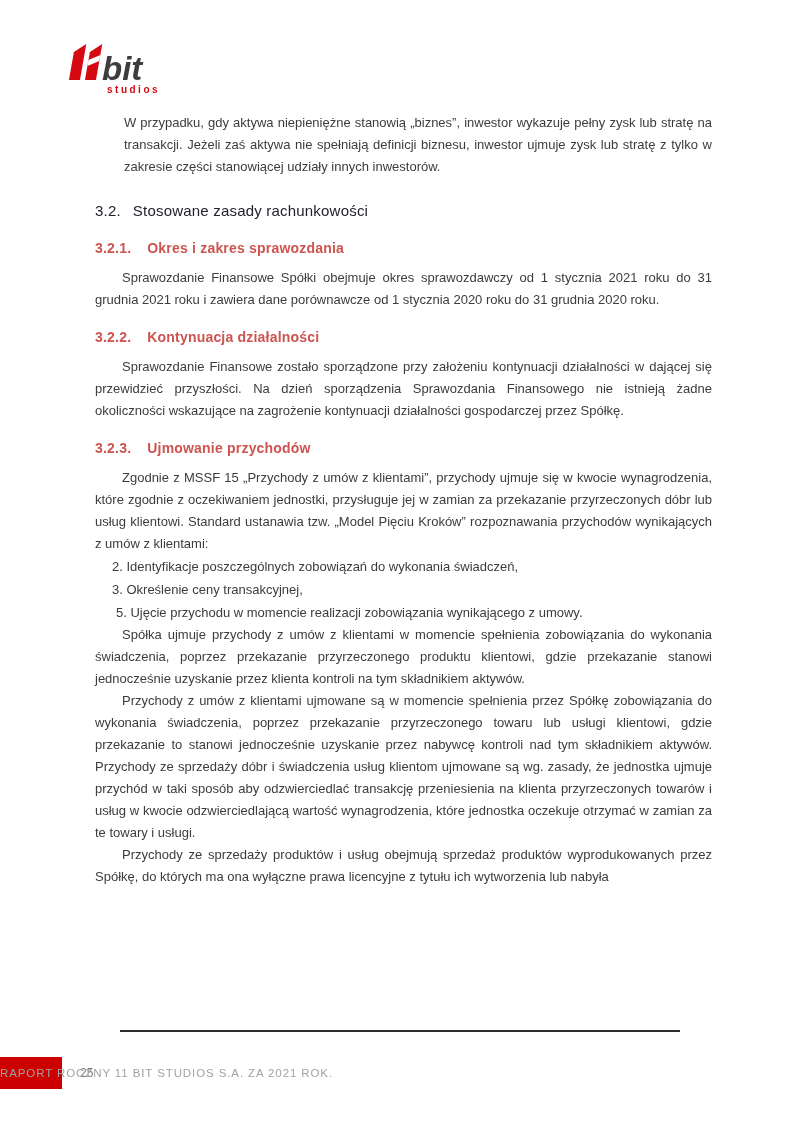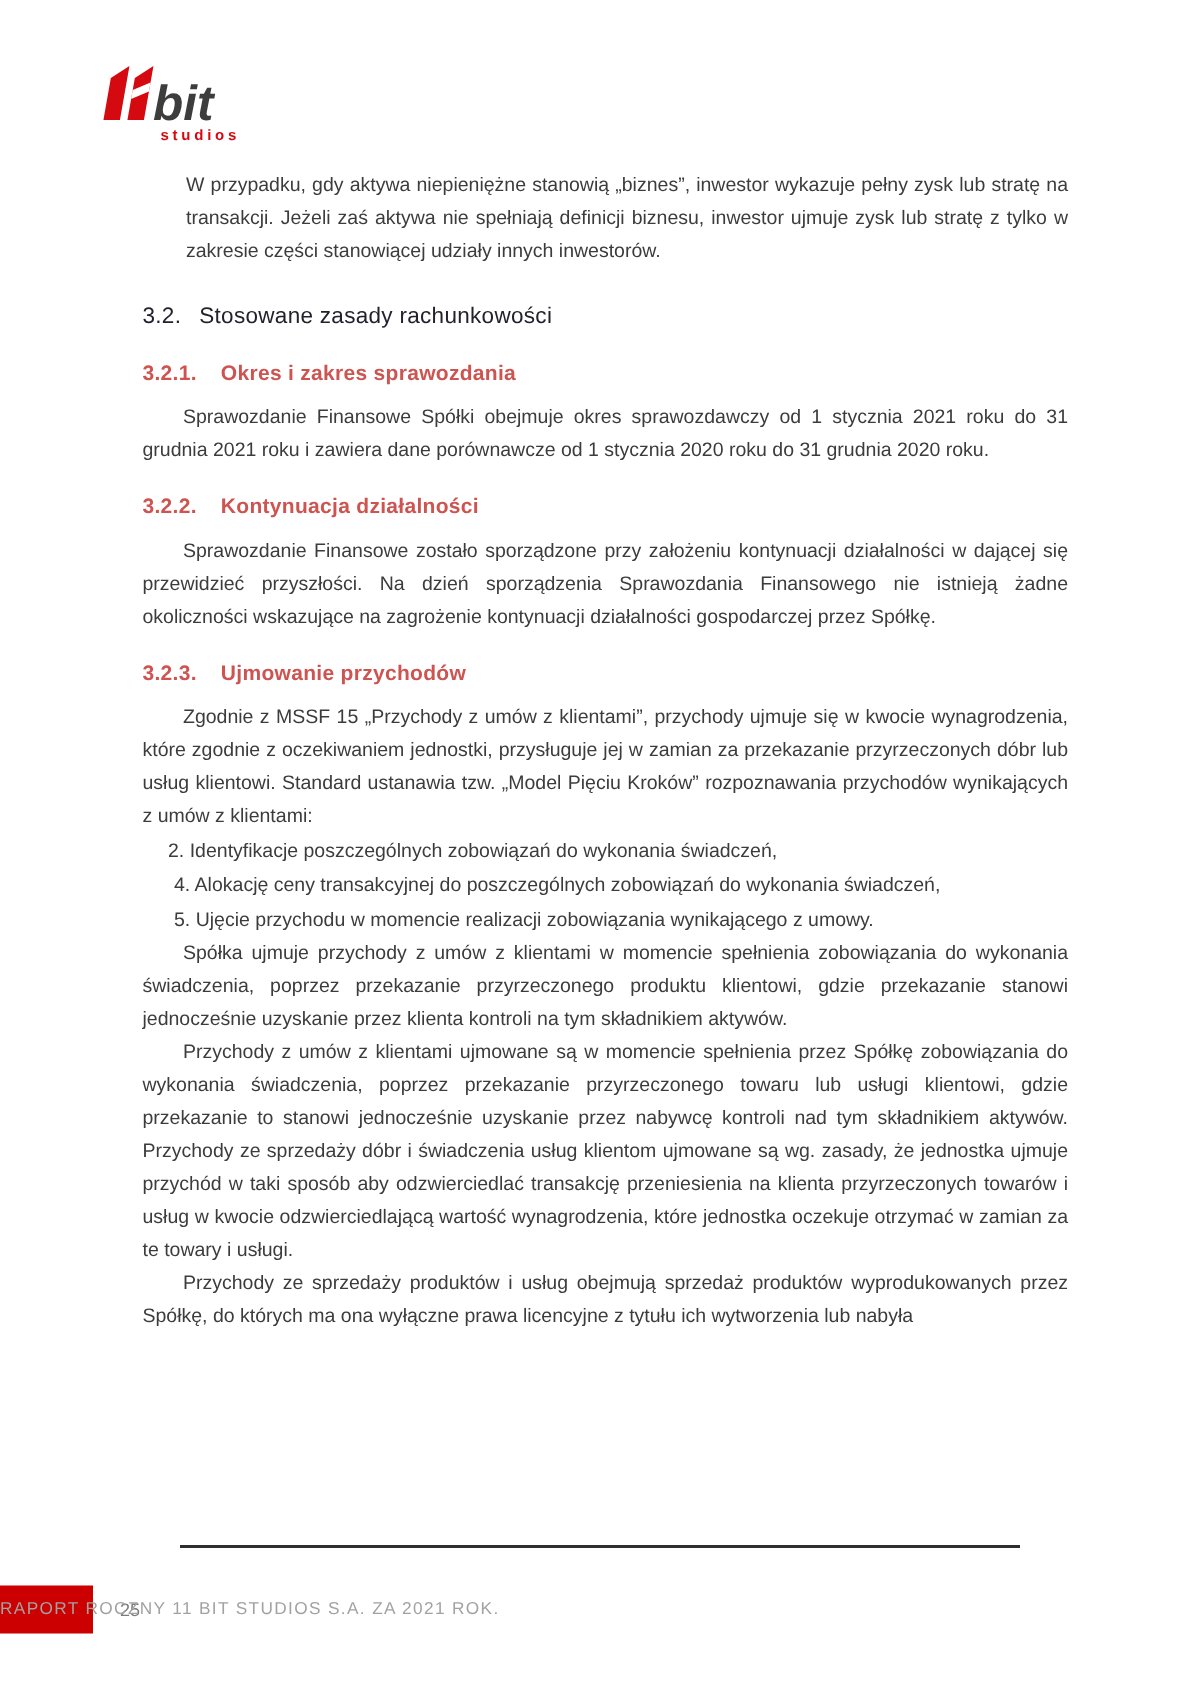--- a/index.html
+++ b/index.html
@@ -115,21 +115,21 @@
     <p class="body">Sprawozdanie Finansowe Spółki obejmuje okres sprawozdawczy od 1 stycznia 2021 roku do 31 grudnia 2021 roku i zawiera dane porównawcze od 1 stycznia 2020 roku do 31 grudnia 2020 roku.</p>
 
     <h3 class="sub-title"><span class="sub-num">3.2.2.</span><span>Kontynuacja działalności</span></h3>
     <p class="body">Sprawozdanie Finansowe zostało sporządzone przy założeniu kontynuacji działalności w dającej się przewidzieć przyszłości. Na dzień sporządzenia Sprawozdania Finansowego nie istnieją żadne okoliczności wskazujące na zagrożenie kontynuacji działalności gospodarczej przez Spółkę.</p>
 
     <h3 class="sub-title"><span class="sub-num">3.2.3.</span><span>Ujmowanie przychodów</span></h3>
     <p class="body">Zgodnie z MSSF 15 „Przychody z umów z klientami”, przychody ujmuje się w kwocie wynagrodzenia, które zgodnie z oczekiwaniem jednostki, przysługuje jej w zamian za przekazanie przyrzeczonych dóbr lub usług klientowi. Standard ustanawia tzw. „Model Pięciu Kroków” rozpoznawania przychodów wynikających z umów z klientami:</p>
 
     <ol class="list">
       <li>2. Identyfikacje poszczególnych zobowiązań do wykonania świadczeń,</li>
-      <li class="shift">4. Alokację ceny transakcyjnej do poszczególnych zobowiązań do wykonania świadczeń,</li>
+      <li>3. Określenie ceny transakcyjnej,</li>
       <li class="shift">5. Ujęcie przychodu w momencie realizacji zobowiązania wynikającego z umowy.</li>
     </ol>
 
     <p class="body">Spółka ujmuje przychody z umów z klientami w momencie spełnienia zobowiązania do wykonania świadczenia, poprzez przekazanie przyrzeczonego produktu klientowi, gdzie przekazanie stanowi jednocześnie uzyskanie przez klienta kontroli na tym składnikiem aktywów.</p>
     <p class="body">Przychody z umów z klientami ujmowane są w momencie spełnienia przez Spółkę zobowiązania do wykonania świadczenia, poprzez przekazanie przyrzeczonego towaru lub usługi klientowi, gdzie przekazanie to stanowi jednocześnie uzyskanie przez nabywcę kontroli nad tym składnikiem aktywów. Przychody ze sprzedaży dóbr i świadczenia usług klientom ujmowane są wg. zasady, że jednostka ujmuje przychód w taki sposób aby odzwierciedlać transakcję przeniesienia na klienta przyrzeczonych towarów i usług w kwocie odzwierciedlającą wartość wynagrodzenia, które jednostka oczekuje otrzymać w zamian za te towary i usługi.</p>
     <p class="body">Przychody ze sprzedaży produktów i usług obejmują sprzedaż produktów wyprodukowanych przez Spółkę, do których ma ona wyłączne prawa licencyjne z tytułu ich wytworzenia lub nabyła</p>
 
   </main>
 
   <div class="footer-rule"></div>

